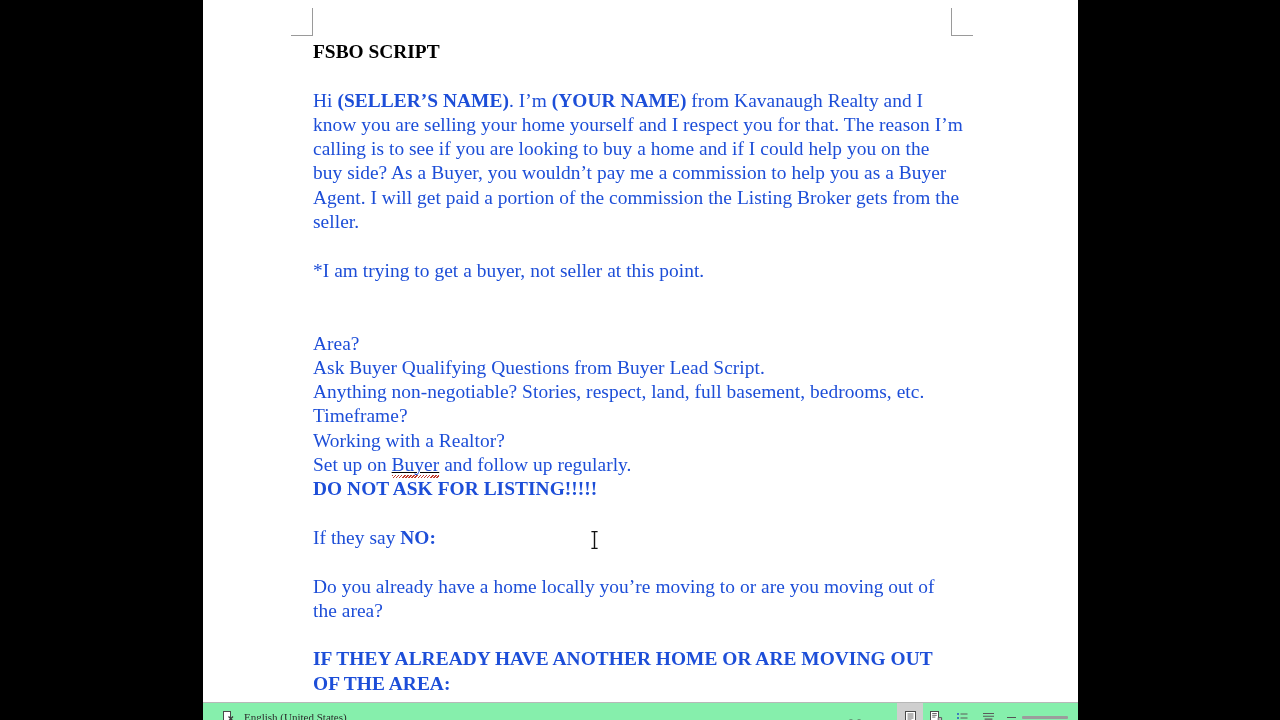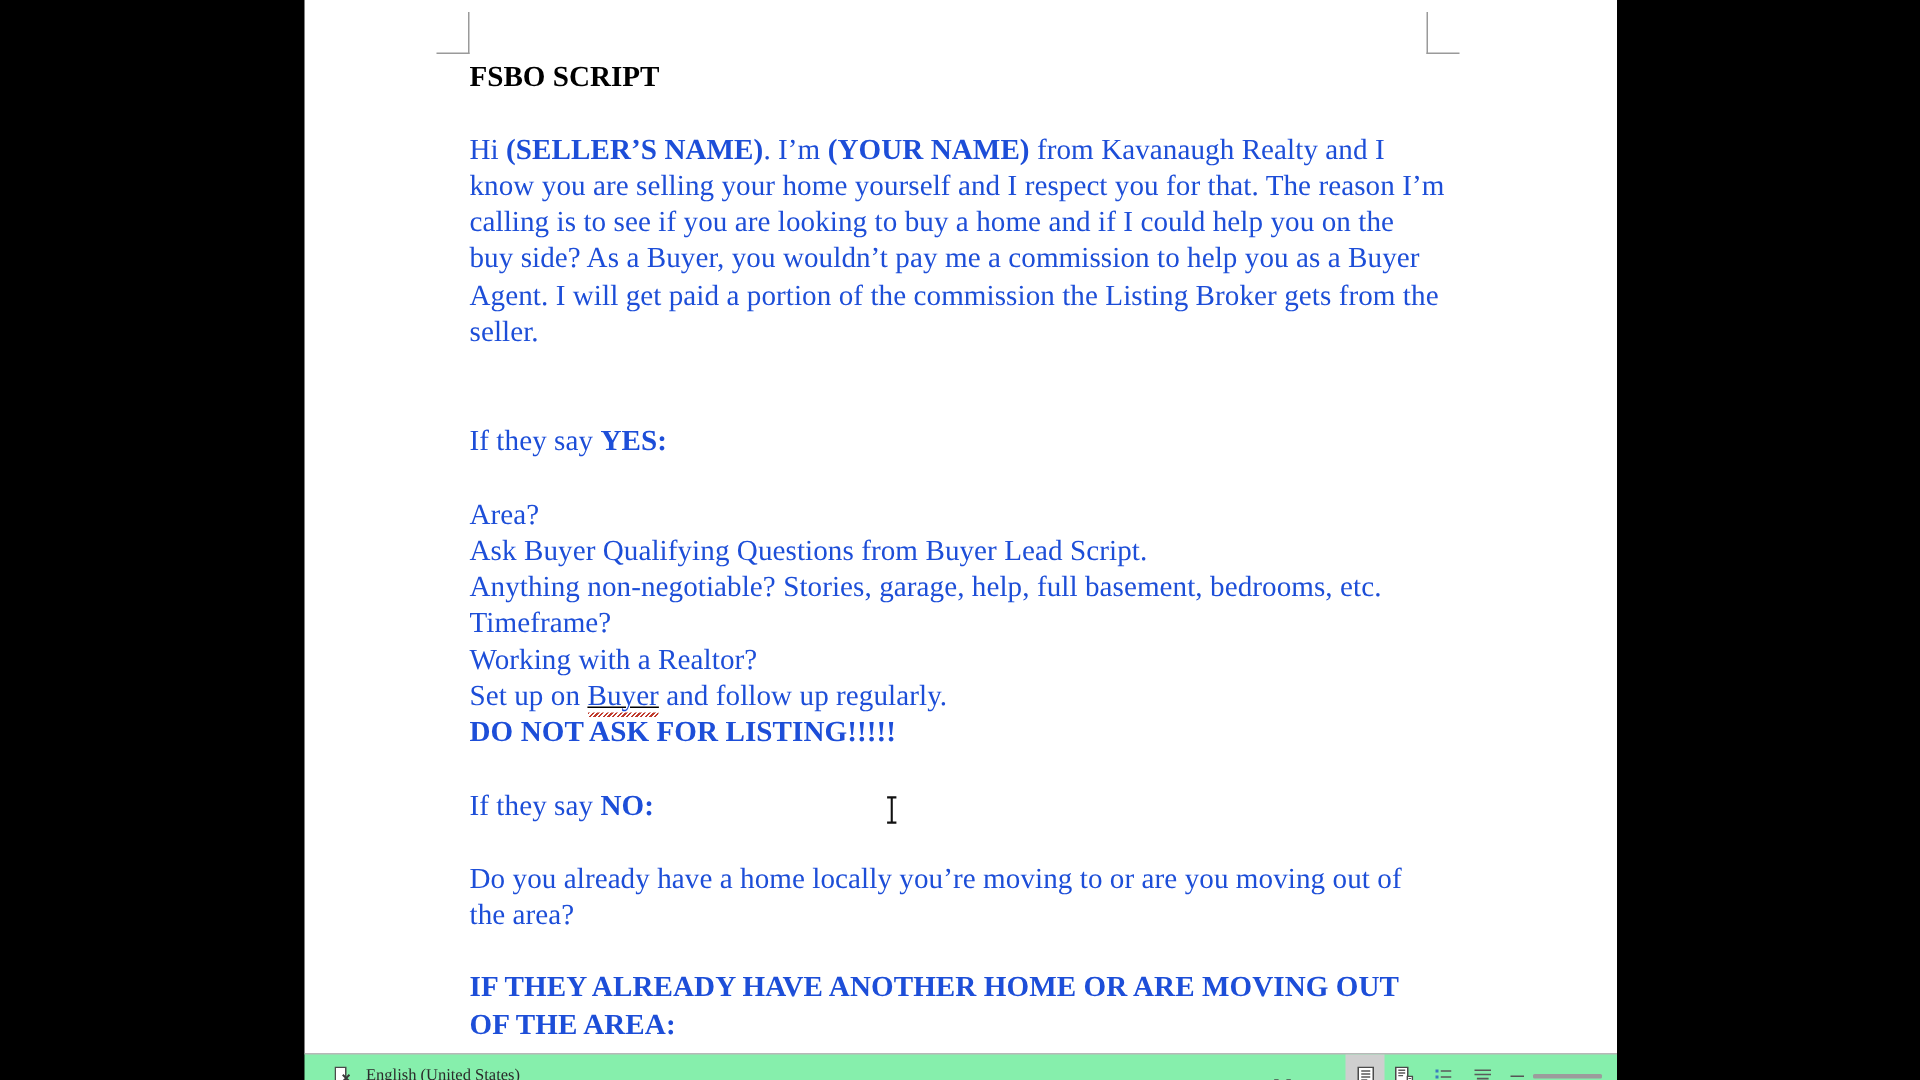--- a/index.html
+++ b/index.html
@@ -204,33 +204,31 @@
       <p class="doc-title">FSBO SCRIPT</p>
 
       <div class="spacer"></div>
 
       <p class="para">
         <span>Hi </span><b>(SELLER’S NAME)</b><span>.  I’m </span><b>(YOUR NAME)</b><span> from Kavanaugh Realty and I know you are selling your home yourself and I respect you for that.  The reason I’m calling is to see if you are looking to buy a home and if I could help you on the buy side?  As a Buyer, you wouldn’t pay me a commission to help you as a Buyer Agent.  I will get paid a portion of the commission the Listing Broker gets from the seller.</span>
       </p>
 
       <div class="spacer"></div>
 
-
-      <div class="spacer"></div>
-
-      <p class="para">
-        <span>If they say </span><b>YES:</b>
-      </p>
+      <p class="para">*I am trying to get a buyer, not seller at this point.</p>
+
+      <div class="spacer"></div>
+
 
       <div class="spacer"></div>
 
       <div>
         <p class="para">Area?</p>
         <p class="para">Ask Buyer Qualifying Questions from Buyer Lead Script.</p>
-        <p class="para">Anything non-negotiable? Stories, garage, help, full basement, bedrooms, etc.</p>
+        <p class="para">Anything non-negotiable? Stories, respect, land, full basement, bedrooms, etc.</p>
         <p class="para">Timeframe?</p>
         <p class="para">Working with a Realtor?</p>
         <p class="para" id="line-navica"><span>Set up on </span><span class="misspelled">Buyer</span><span> and follow up regularly.</span></p>
         <p class="para bold">DO NOT ASK FOR LISTING!!!!!</p>
       </div>
 
       <div class="spacer"></div>
 
       <p class="para">
         <span>If they say </span><b>NO:</b>

